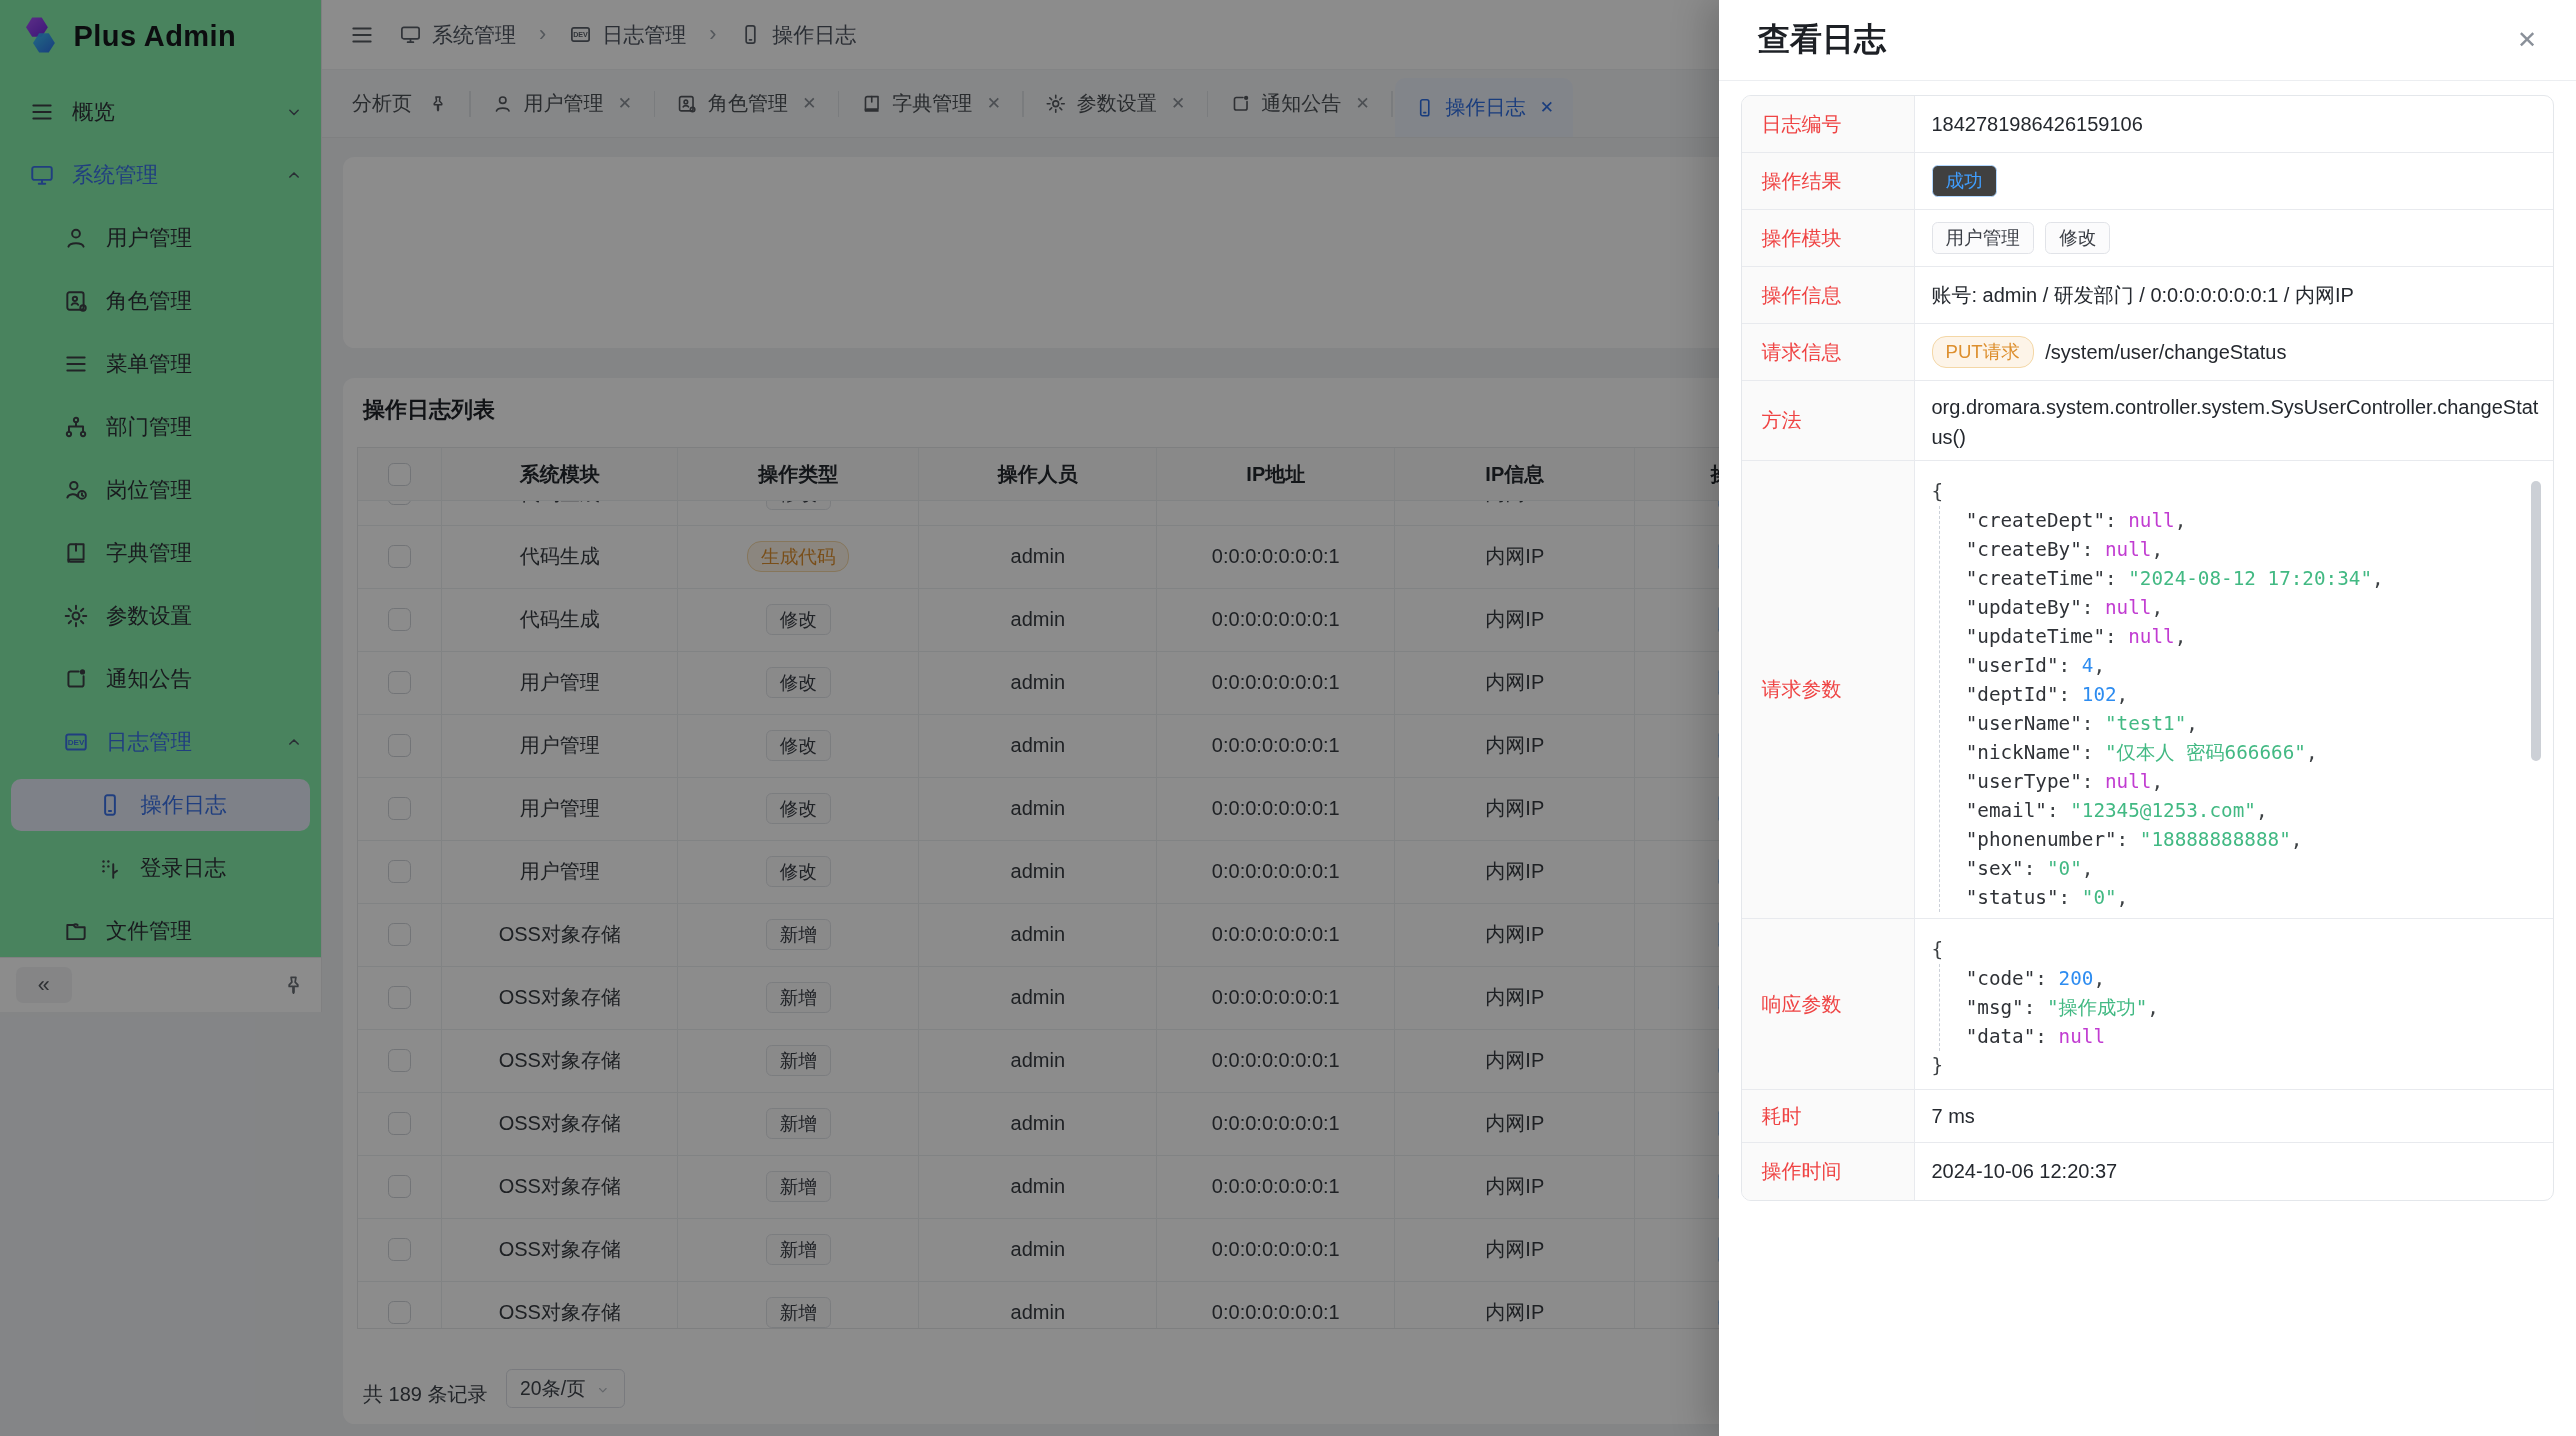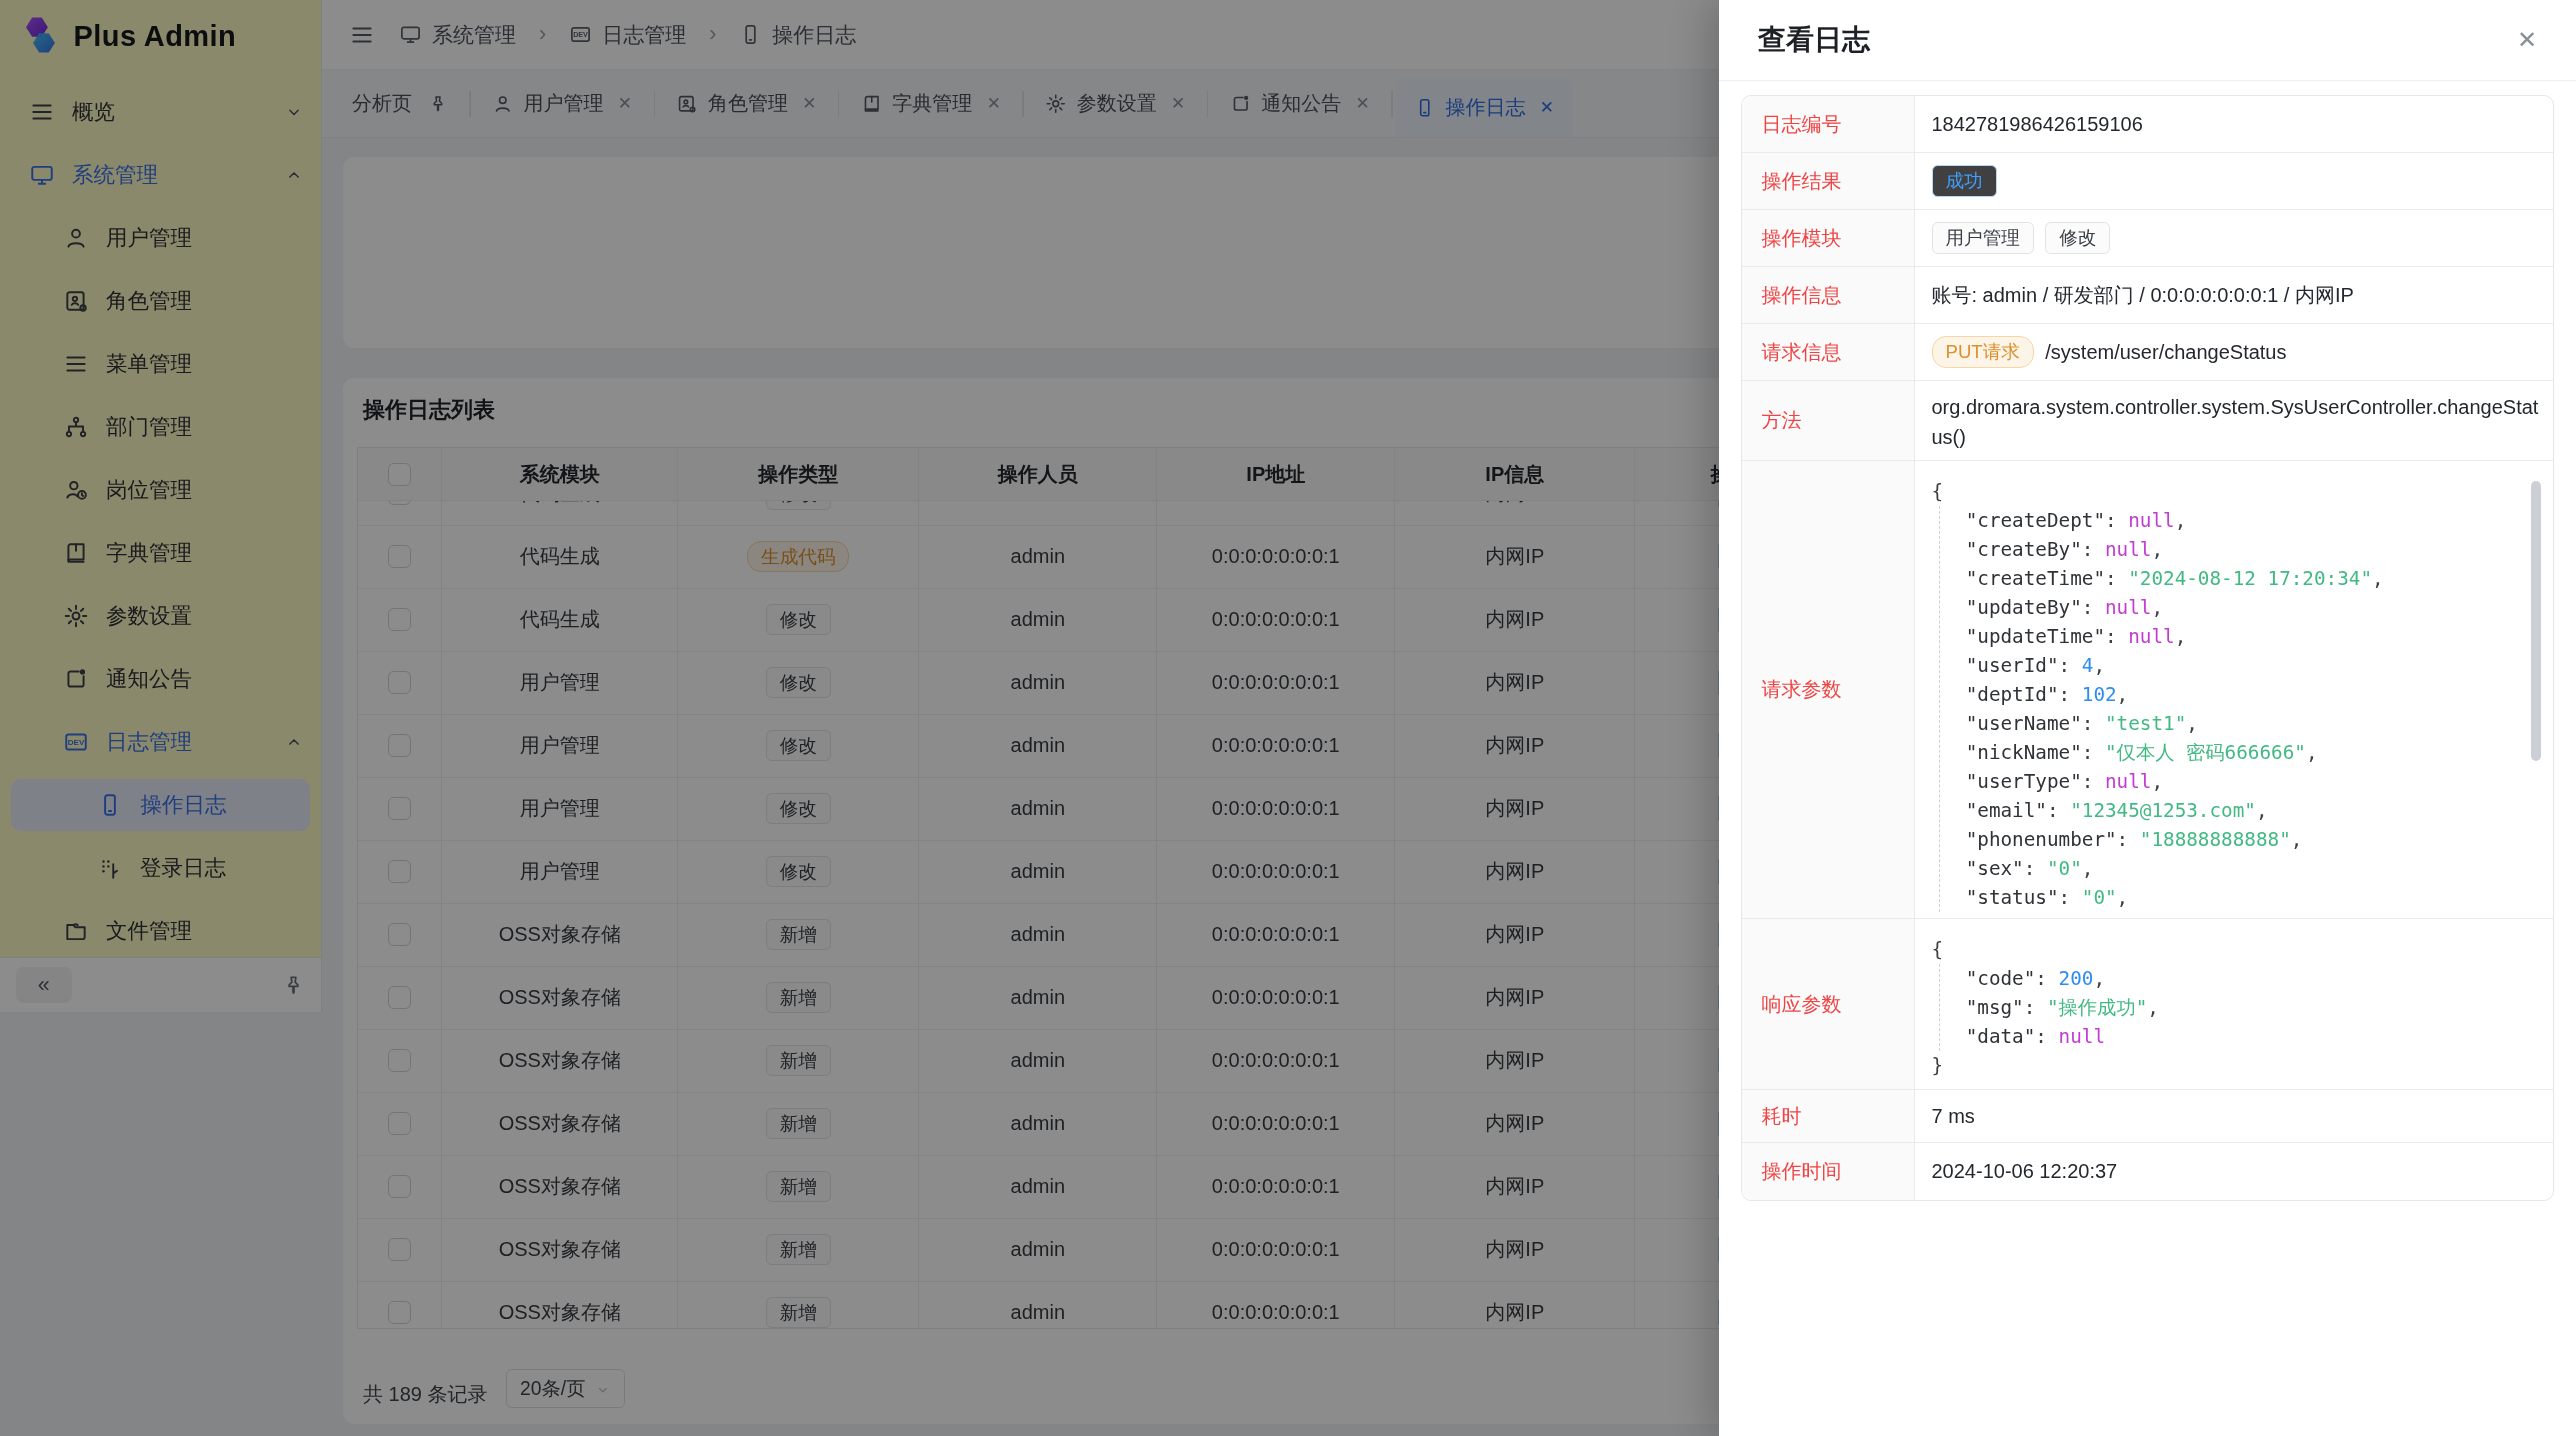--- a/index.html
+++ b/index.html
@@ -1,19 +1,19 @@
 <!DOCTYPE html>
 <html style="font-size:11.4px"><head>
 <meta charset="utf-8">
 <style>
   html,body{margin:0;padding:0;background:#666;}
   #app{position:relative;width:2576px;height:1437px;background:#f0f2f5;overflow:hidden;
        font-family:"Liberation Sans","DejaVu Sans",sans-serif;color:#2e3238;}
   
-  .sidebar{position:absolute;left:0;top:0;width:321px;height:1012px;background:#fef9c3;border-right:1.4px solid #e9eaec;z-index:10;}
+  .sidebar{position:absolute;left:0;top:0;width:321px;height:1012px;background:#86efac;border-right:1.4px solid #e9eaec;z-index:10;}
   .logo{position:absolute;left:18.6px;top:13px;height:46px;display:flex;align-items:center;gap:13px;}
   .logo-title{font-size:29px;font-weight:700;color:#16181d;letter-spacing:0.4px;}
   .menu{position:absolute;left:0;right:0;top:80px;bottom:56px;overflow:hidden;}
   .side-item{height:63px;display:flex;align-items:center;position:relative;cursor:pointer;}
   .side-item .s-icon{width:26px;height:26px;margin-right:17px;color:#3c4046;flex:0 0 auto;}
   .side-item .s-icon svg{width:26px;height:26px;display:block;}
   .side-item .s-label{font-size:21.5px;color:#2e3238;white-space:nowrap;}
   .side-item .s-chev{position:absolute;right:17px;width:20px;height:20px;color:#4b5560;}
   .side-item .s-chev svg{width:20px;height:20px;}
   .side-item.lvl1{padding-left:29px;}
@@ -79,21 +79,21 @@
   .pager{position:absolute;left:20px;bottom:15.7px;height:37px;display:flex;align-items:flex-end;gap:18.6px;}
   .pager-total{font-size:20px;color:#3f444b;}
   .page-size{height:37px;border:1.4px solid #dcdfe6;border-radius:5.7px;display:flex;align-items:center;gap:10px;padding:0 13px;font-size:19.3px;color:#3f444b;background:#fff;cursor:pointer;margin-top:8px;}
   .page-size .chev{width:15.7px;height:15.7px;color:#b7bbc2;}
   .page-size .chev svg{width:15.7px;height:15.7px;}
   
   .mask{position:absolute;left:0;top:0;width:2576px;height:1437px;background:rgba(0,0,0,0.45);z-index:40;}
   
   .drawer{position:absolute;left:1719px;top:0;width:857px;height:1437px;background:#fff;z-index:50;box-shadow:-13px 0 34px rgba(0,0,0,.18);}
   .drawer-header{position:absolute;left:0;right:0;top:0;height:81px;border-bottom:1.4px solid #eceef1;display:flex;align-items:center;padding:0 39px;justify-content:space-between;box-sizing:border-box;}
-  .drawer-title{font-size:28px;font-weight:600;color:#1d2025;}
+  .drawer-title{font-size:32px;font-weight:600;color:#1d2025;}
   .drawer-close{font-size:24px;color:#8a9099;cursor:pointer;line-height:1;}
   .desc{position:absolute;left:21.5px;top:95px;width:813px;border:1.4px solid #e4e7eb;border-radius:10px;overflow:hidden;box-sizing:border-box;}
   .drow{display:grid;grid-template-columns:173px 1fr;border-bottom:1.4px solid #e8eaee;}
   .drow:last-child{border-bottom:none;}
   .dlabel{background:#fafafa;border-right:1.4px solid #e8eaee;display:flex;align-items:center;padding-left:20px;font-size:20px;color:#ef4444;}
   .dval{display:flex;align-items:center;padding:11.4px 17px;font-size:20px;color:#24282e;gap:11.4px;flex-wrap:wrap;box-sizing:border-box;}
   .dval.code-cell{align-items:flex-start;overflow:hidden;position:relative;padding-top:15.7px;}
   .h80{height:56px;} .h112{height:79px;} .h640{height:457px;} .h240{height:170px;} .h75{height:52px;} .h82{height:57px;}
   .method-text{line-height:30px;word-break:break-all;width:608px;}
   .code{font-family:"DejaVu Sans Mono","Liberation Mono",monospace;font-size:19.3px;line-height:29px;color:#3c4043;}

